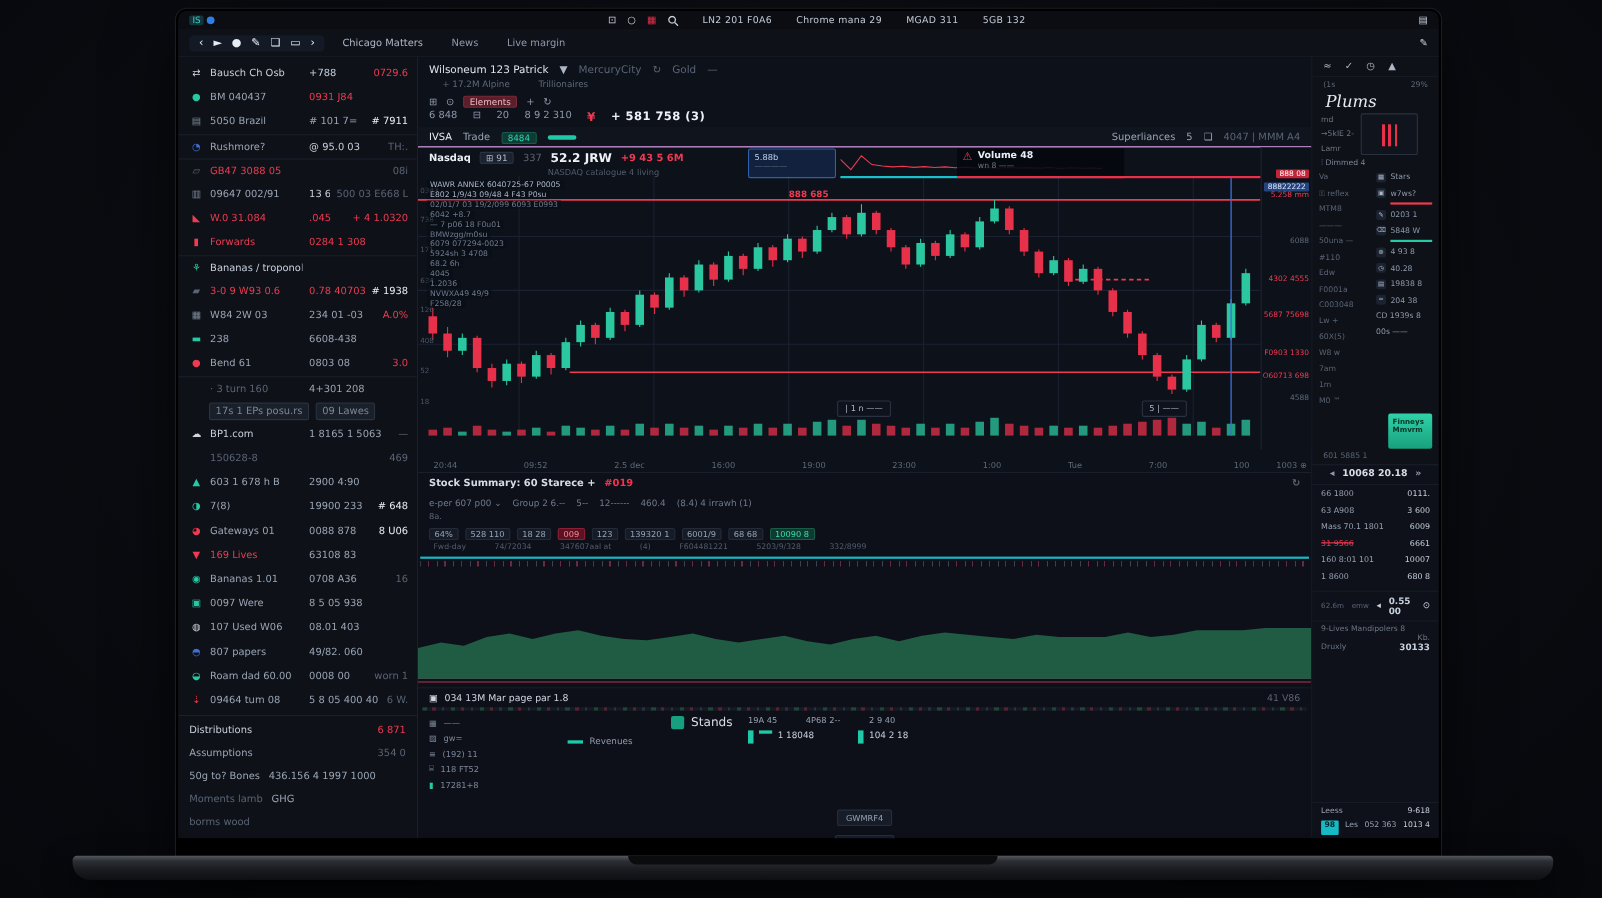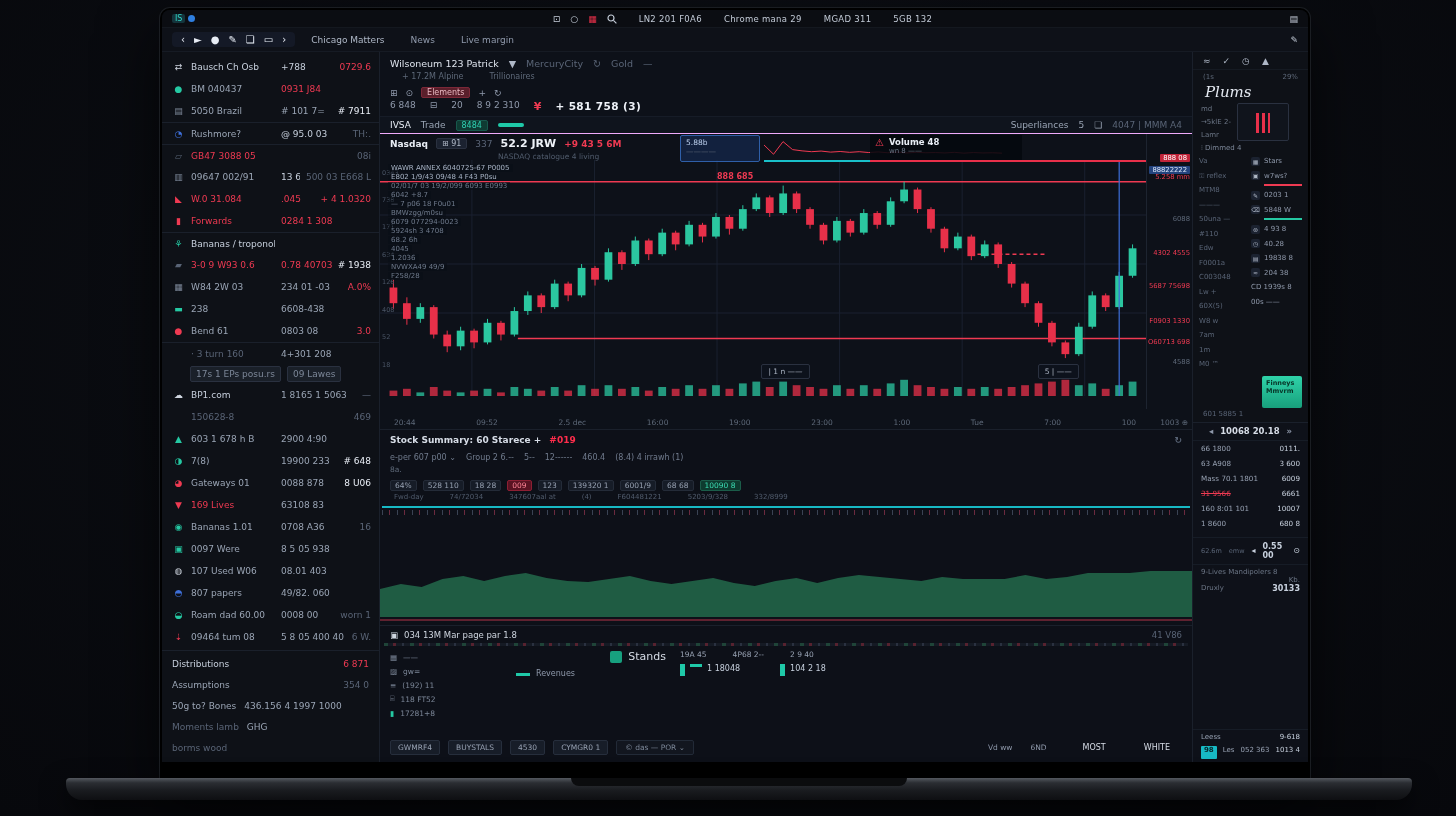--- a/index.html
+++ b/index.html
@@ -176,21 +176,21 @@
   .pb-stand .gic { width:12px; height:12px; background:#17a07f; border-radius:2px;
     display:inline-block; }
   .pb-stand .r2 { margin-top:6px; font-size:8px; color:#8f99ab; display:flex; gap:6px; }
   .pb-stand .tdash { width:14px; height:3px; background:#1fc9a8; margin-top:4px; }
   .pb-bars { flex:1; }
   .pb-nums { display:flex; gap:26px; color:#97a1b2; font-size:7.5px; margin-bottom:5px; }
   .pb-bar-row { display:flex; gap:40px; align-items:center; margin-top:3px; }
   .pb-bar { display:flex; gap:5px; color:#c7d0dd; font-size:8px; }
   .pb-bar .tb { width:5px; height:12px; background:#1fc9a8; }
   .pb-bar .tb2 { width:12px; height:3px; background:#1fc9a8; }
-  .pb-toolbar { height:26px; display:flex; align-items:center; gap:8px; padding:0 10px 4px; }
+  .pb-toolbar { height:26px; display:flex; align-items:center; gap:8px; padding:0 10px 4px;flex-direction:column; }
   .pb-btn { background:#171d28; border:1px solid #262e3c; border-radius:2px; color:#97a1b2;
     font-size:7.5px; padding:2px 7px; cursor:pointer; }
   .pb-sel { background:#12161f; border:1px solid #222a37; border-radius:2px; color:#7c8798;
     font-size:7.5px; padding:2px 8px; display:flex; gap:10px; cursor:pointer; }
   .pb-toolbar .sp { flex:1; }
   .pb-rlbl { color:#8f99ab; font-size:7.5px; margin-right:10px; }
   .pb-rbtn { color:#d6dce6; font-weight:normal; font-size:8px; margin-right:12px; cursor:pointer;padding-left:18px; }
 
   
   .rc-icons { height:18px; display:flex; align-items:center; gap:12px; padding:0 10px;

